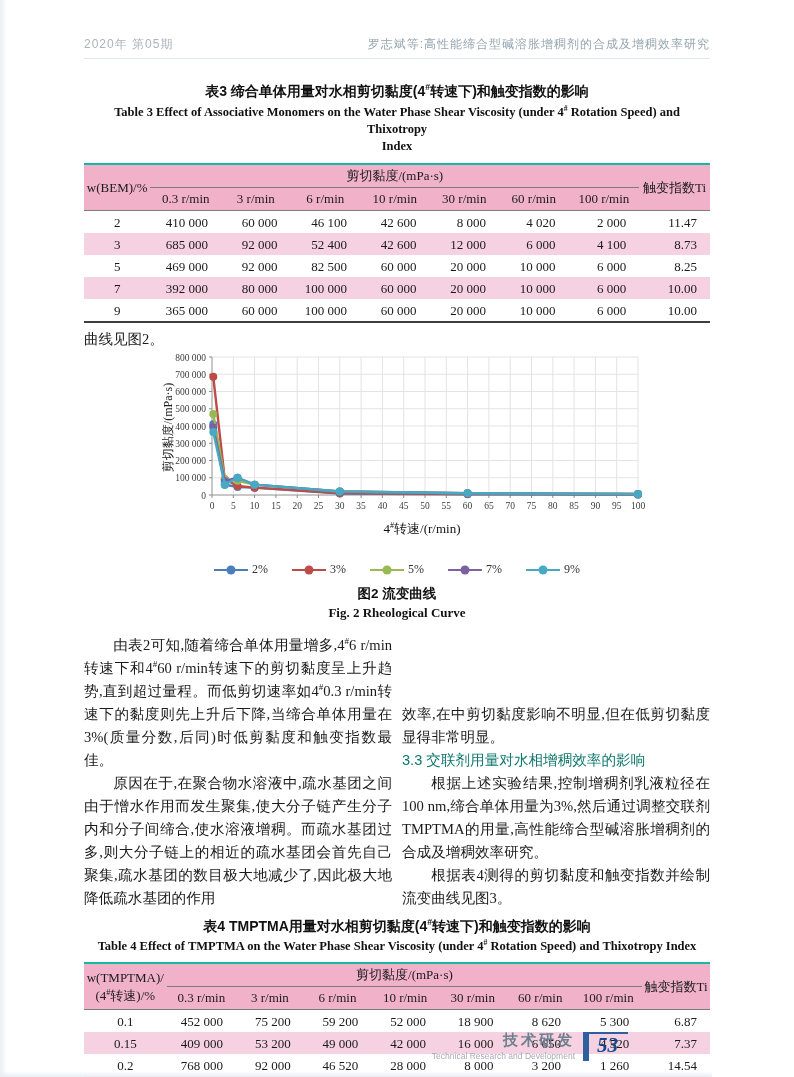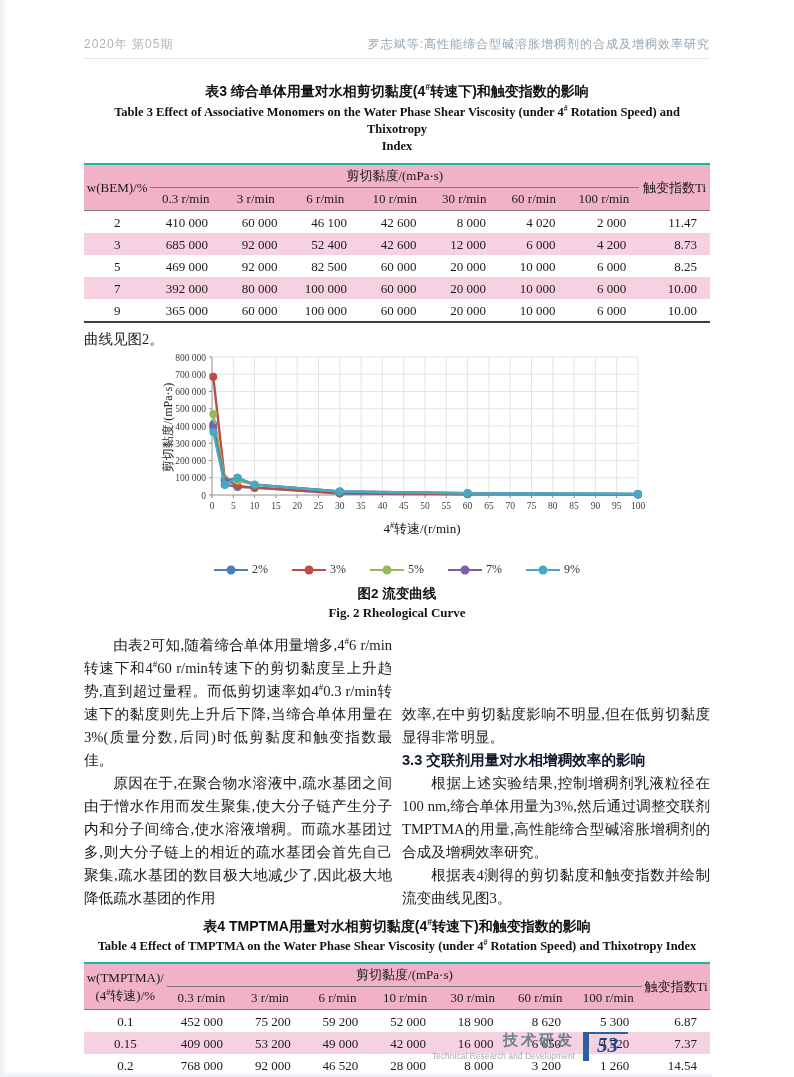--- a/index.html
+++ b/index.html
@@ -48,22 +48,22 @@
   .legend-item{display:flex;align-items:center;gap:4px;font-size:12px;color:#333;}
   .fig-cap-cn{font-family:"Liberation Sans","DejaVu Sans",sans-serif;font-weight:bold;
         font-size:13.5px;text-align:center;margin-top:8px;color:#111;}
   .fig-cap-en{font-weight:bold;font-size:13px;text-align:center;margin-top:2px;color:#111;}
 
   
   .twocol{display:flex;gap:10px;margin-top:13px;align-items:flex-end;}
   .twocol .col{flex:1;font-size:14.6px;line-height:23px;text-align:justify;}
   .twocol p{margin:0;}
   .twocol p.ind{text-indent:2em;}
-  .sec-head{font-family:"Liberation Sans","DejaVu Sans",sans-serif;font-weight:bold;
-        color:#0f172a;font-size:14.6px;line-height:23px;margin:0;}
+  .sec-head{font-family:"Liberation Sans","DejaVu Sans",sans-serif;font-weight:normal;
+        color:#0f766e;font-size:14.6px;line-height:23px;margin:0;}
 
   .t4caps{margin-top:8px;}
   .t4caps .cap-cn{margin-top:0;}
   .cap-en-one{font-weight:bold;font-size:12.5px;text-align:center;margin-top:3px;color:#111;}
 
   
   .pg-footer{position:absolute;right:84px;bottom:16px;display:flex;align-items:center;}
   .footer-text{text-align:right;}
   .footer-cn{font-family:"Liberation Sans","DejaVu Sans",sans-serif;font-weight:bold;
         font-size:15px;color:#6f808d;letter-spacing:3px;}
@@ -131,21 +131,21 @@
             <td>11.47</td>
           </tr>
           <tr>
             <td class="c0">3</td>
             <td>685 000</td>
             <td>92 000</td>
             <td>52 400</td>
             <td>42 600</td>
             <td>12 000</td>
             <td>6 000</td>
-            <td>4 200</td>
+            <td>4 100</td>
             <td>8.73</td>
           </tr>
           <tr>
             <td class="c0">5</td>
             <td>469 000</td>
             <td>92 000</td>
             <td>82 500</td>
             <td>60 000</td>
             <td>20 000</td>
             <td>10 000</td>

